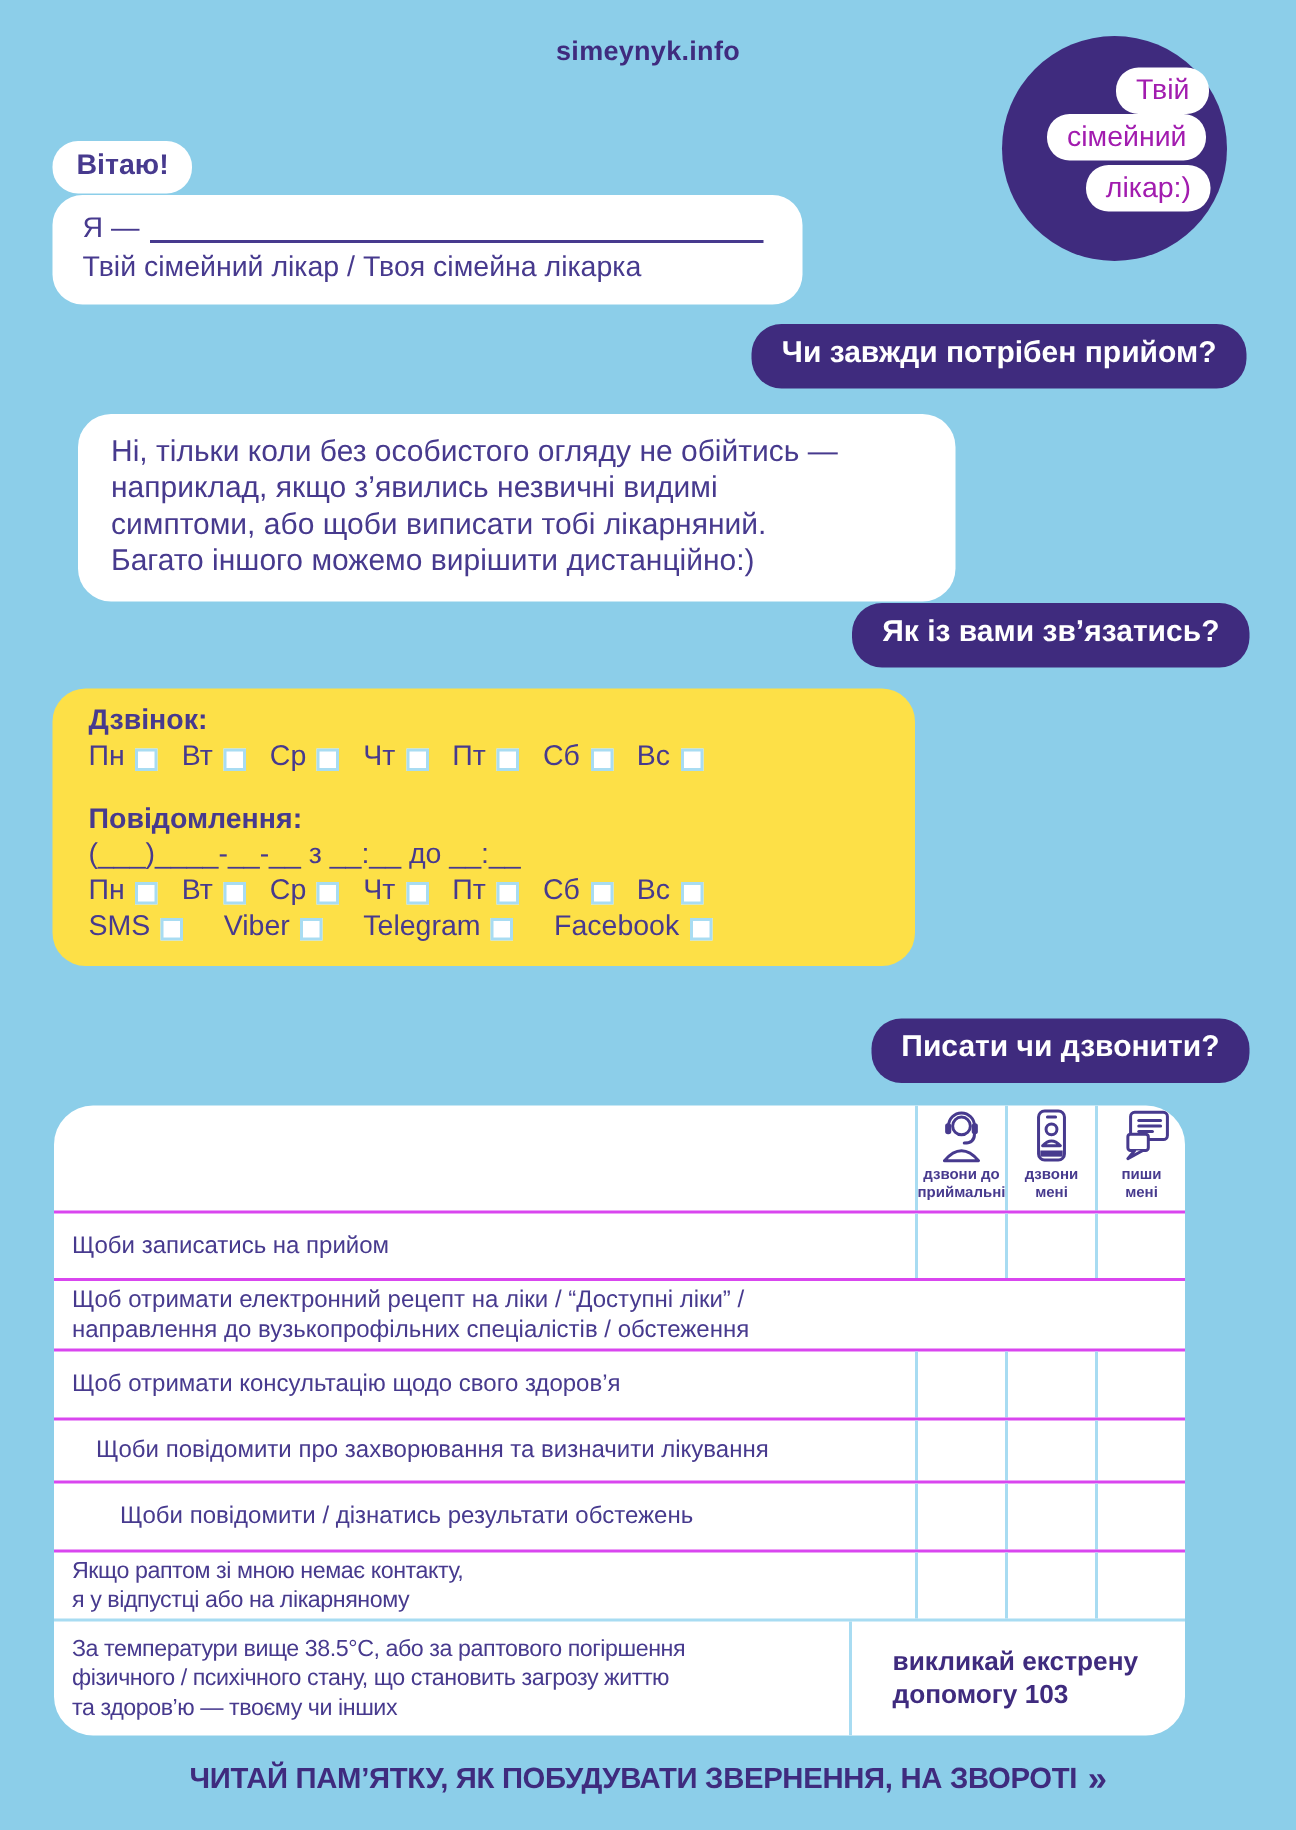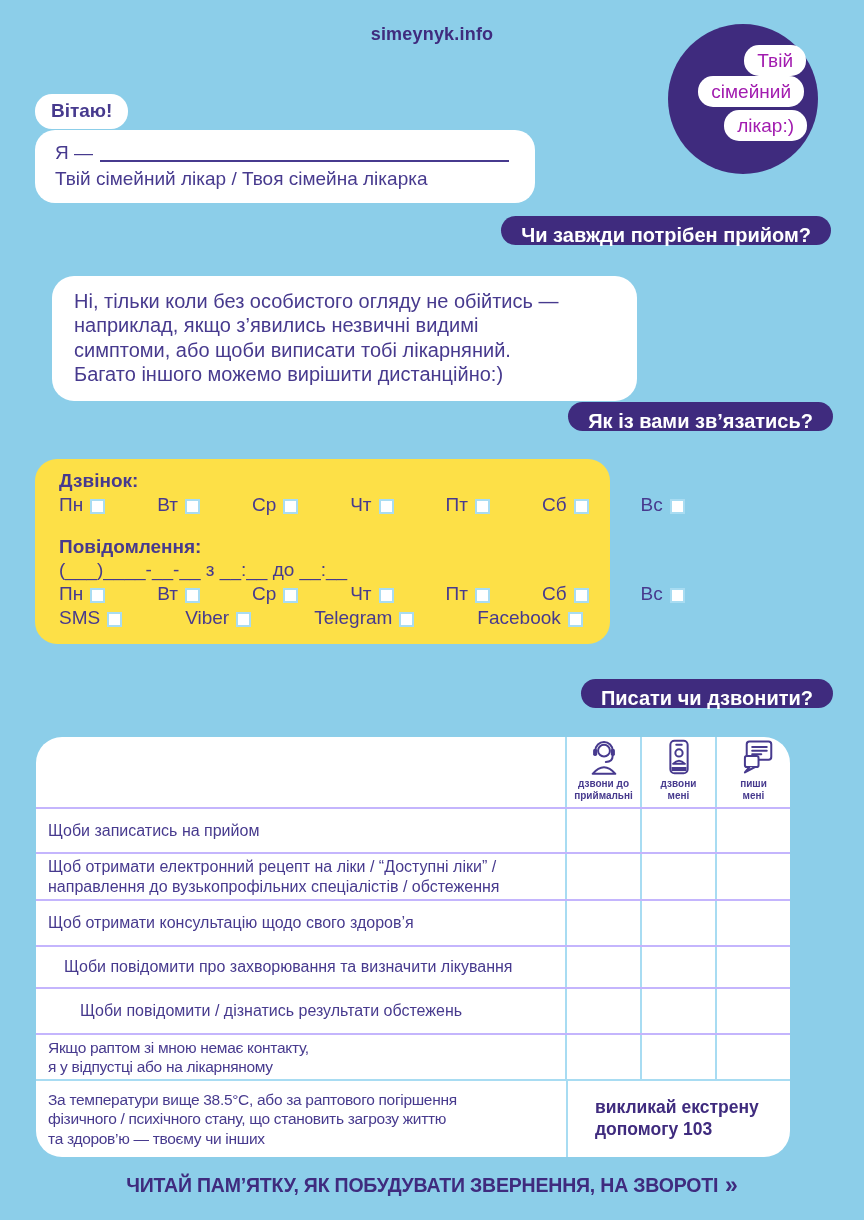--- a/index.html
+++ b/index.html
@@ -22,55 +22,55 @@
   
   .greet-pill{position:absolute;left:35px;top:94px;background:#fff;border-radius:17px;
     padding:6px 16px;font-size:19px;font-weight:600;line-height:1.2;}
   .greet-bubble{position:absolute;left:35px;top:130px;width:500px;box-sizing:border-box;
     background:#fff;border-radius:20px;padding:10px 20px 12px;font-size:19px;line-height:1.35;}
   .intro-row{display:flex;align-items:flex-end;}
   .intro-prefix{white-space:pre;}
   .fill-line{flex:1;border-bottom:2px solid #473A8E;margin:0 6px 4px 2px;height:1px;}
   
   .q-pill{position:absolute;background:#3F2B7E;color:#fff;font-weight:600;font-size:20px;
-    line-height:1;padding:9px 20px 0;border-radius:20px;white-space:nowrap;}
+    line-height:1;padding:9px 20px 14px;border-radius:20px;white-space:nowrap;}
   .q1{top:216px;right:33px;}
   .q2{top:402px;right:31px;}
   .q3{top:679px;right:31px;}
   
   .answer-bubble{position:absolute;left:52px;top:276px;width:585px;box-sizing:border-box;
     background:#fff;border-radius:22px;padding:13px 22px 14px;font-size:20px;line-height:1.22;
     white-space:pre-line;}
   
   .contact-bubble{position:absolute;left:35px;top:459px;width:575px;box-sizing:border-box;
     background:#fde047;border-radius:22px;padding:11px 24px 14px;font-size:19px;line-height:1.21;}
   .form-heading{font-weight:700;}
   .blank-line{white-space:pre;}
-  .days-row,.channels-row{display:flex;flex-wrap:nowrap;margin-top:1px;gap:36px;}
+  .days-row,.channels-row{display:flex;flex-wrap:nowrap;margin-top:1px;}
   .opt{display:inline-flex;align-items:center;margin-right:16px;white-space:nowrap;}
   .channels-row .opt{margin-right:27px;}
   .cb{width:11px;height:11px;border:2px solid #A8DCF2;display:inline-block;margin-left:7px;
     transform:translateY(1px);background:#fff;}
   .msg-section{margin-top:19px;}
   
   .table-card{position:absolute;left:36px;top:737px;width:754px;height:420px;box-sizing:border-box;
     background:#fff;border-radius:26px;overflow:hidden;display:flex;flex-direction:column;}
   .t-row{display:flex;width:100%;box-sizing:border-box;}
-  .t-row + .t-row, #rows-container .t-row{border-top:2px solid #c4b5fd;}
+  .t-row + .t-row, #rows-container .t-row{border-top:2px solid #d946ef;}
   .t-header{height:70px;border-top:none !important;}
   .t-label{flex:1;display:flex;flex-direction:column;justify-content:center;
     padding:2px 10px 2px 12px;font-size:16px;line-height:1.22;white-space:pre-line;}
-  .t-cell,.t-col-head{width:75px;box-sizing:border-box;border-left:2px solid #A8DCF2;flex:none;}
+  .t-cell,.t-col-head{width:60px;box-sizing:border-box;border-left:2px solid #A8DCF2;flex:none;}
   .t-col-head{display:flex;flex-direction:column;align-items:center;justify-content:flex-end;
     padding-bottom:5px;}
   .t-col-label{font-size:10px;font-weight:700;text-align:center;line-height:1.2;
     white-space:pre-line;margin-top:1px;}
   #rows-container{display:flex;flex-direction:column;}
   #rows-container .t-row:nth-child(1){height:45px;}
-  #rows-container .t-row:nth-child(2){height:47px;}
+  #rows-container .t-row:nth-child(2){height:47px;flex-direction:column;}
   #rows-container .t-row:nth-child(3){height:46px;}
   #rows-container .t-row:nth-child(4){height:42px;padding-left:16px;}
   #rows-container .t-row:nth-child(5){height:46px;padding-left:32px;}
   #rows-container .t-row:nth-child(6){height:46px;}
   .t-row.condensed .t-label{font-size:15.5px;letter-spacing:-.3px;line-height:1.25;}
   .t-last{height:78px;border-top:2px solid #A8DCF2;}
   .t-merged{width:224px;box-sizing:border-box;border-left:2px solid #A8DCF2;display:flex;
     align-items:center;padding-left:27px;font-weight:700;font-size:17.5px;line-height:1.25;
     white-space:pre-line;color:#3F2B7E;}
   .icon-svg{display:block;}

